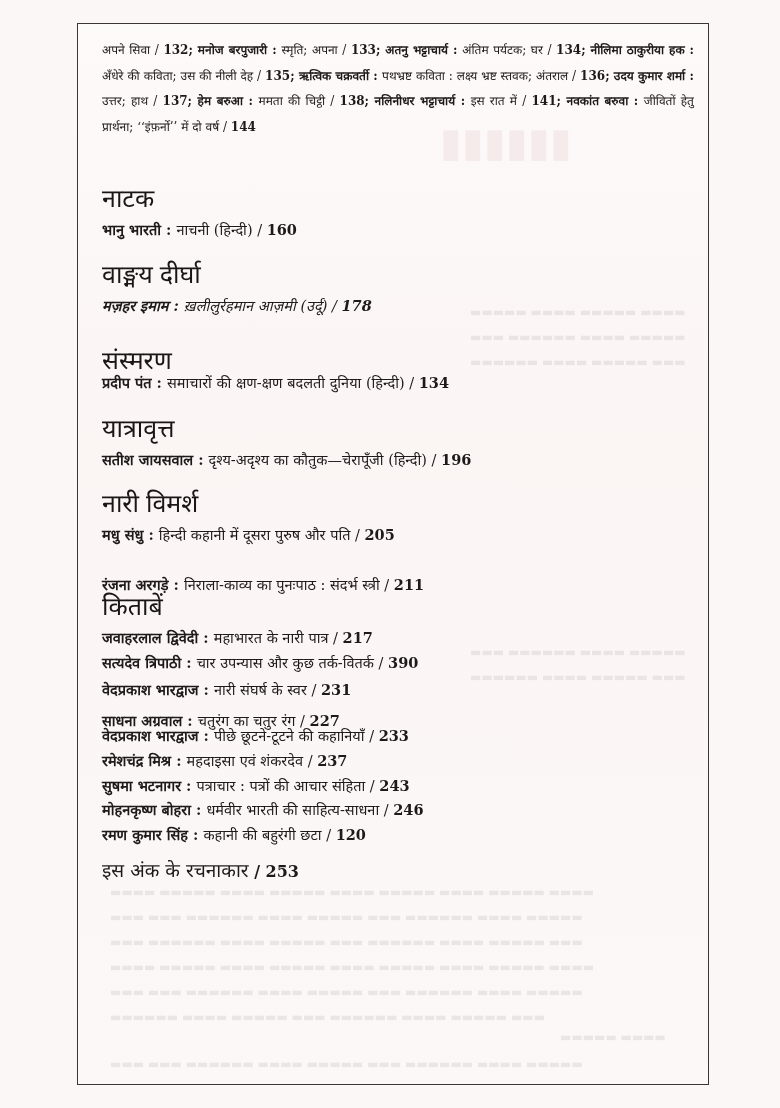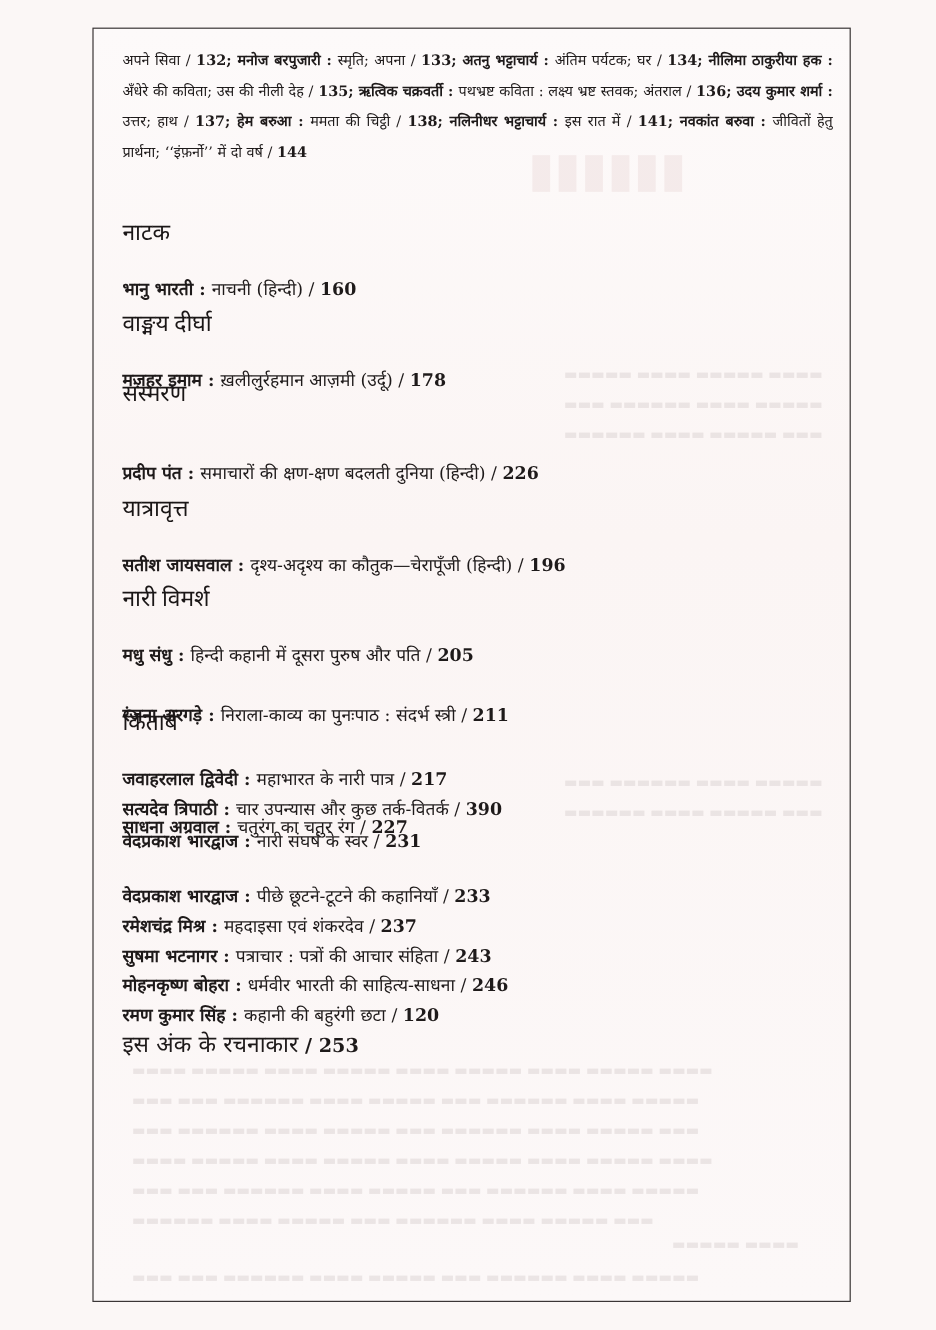--- a/index.html
+++ b/index.html
@@ -55,34 +55,33 @@
     line-height: 25.5px;
     text-align: justify;
     text-align-last: left;
     margin: 0;
     width: 592px;
   }
   .intro b { font-weight: bold; }
   .section-heading {
     position: absolute;
     left: 102px;
-    font-family: Liberation Serif, serif;
-    font-size: 19px;
+    font-family: Liberation Sans, sans-serif;
+    font-size: 25px;
     font-weight: normal;
     color: #1a1616;
     margin: 0;
     white-space: nowrap;
   }
   .entry {
     position: absolute;
     left: 102px;
     font-size: 14.5px;
     white-space: nowrap;
     line-height: 20px;
-    margin-top: 12px;
   }
   .entry .author { font-weight: bold; }
   .entry .sep { font-weight: bold; }
   .entry .page { font-weight: bold; }
   .entry .title { font-weight: normal; }
   .contributors {
     position: absolute;
     left: 102px;
     top: 857px;
     font-family: "DejaVu Sans", "Liberation Sans", sans-serif;
@@ -118,47 +117,47 @@
 <div class="content">
   <p class="intro" id="intro"><span>अपने सिवा / </span><b>132; मनोज बरपुजारी : </b><span>स्मृति; अपना / </span><b>133; अतनु भट्टाचार्य : </b><span>अंतिम पर्यटक; घर / </span><b>134; नीलिमा ठाकुरीया हक : </b><span>अँधेरे की कविता; उस की नीली देह / </span><b>135; ऋत्विक चक्रवर्ती : </b><span>पथभ्रष्ट कविता : लक्ष्य भ्रष्ट स्तवक; अंतराल / </span><b>136; उदय कुमार शर्मा : </b><span>उत्तर; हाथ / </span><b>137; हेम बरुआ : </b><span>ममता की चिट्ठी / </span><b>138; नलिनीधर भट्टाचार्य : </b><span>इस रात में / </span><b>141; नवकांत बरुवा : </b><span>जीवितों हेतु प्रार्थना; ‘‘इंफ़र्नो’’ में दो वर्ष / </span><b>144</b></p>
 </div>
 
 <h2 class="section-heading" style="top:180px;">नाटक</h2>
 <div class="entry" style="top:220px;">
   <span class="author">भानु भारती</span><span class="sep"> : </span><span class="title">नाचनी (हिन्दी)</span><span class="title"> / </span><span class="page">160</span>
 </div>
 
 <h2 class="section-heading" style="top:256px;">वाङ्मय दीर्घा</h2>
-<div class="entry" style="top:296px;">
+<div class="entry" style="top:296px;font-style:italic;">
   <span class="author">मज़हर इमाम</span><span class="sep"> : </span><span class="title">ख़लीलुर्रहमान आज़मी (उर्दू)</span><span class="title"> / </span><span class="page">178</span>
 </div>
 
-<h2 class="section-heading" style="top:314px;">संस्मरण</h2>
+<h2 class="section-heading" style="top:342px;">संस्मरण</h2>
 <div class="entry" style="top:373px;">
-  <span class="author">प्रदीप पंत</span><span class="sep"> : </span><span class="title">समाचारों की क्षण-क्षण बदलती दुनिया (हिन्दी)</span><span class="title"> / </span><span class="page">226</span>
+  <span class="author">प्रदीप पंत</span><span class="sep"> : </span><span class="title">समाचारों की क्षण-क्षण बदलती दुनिया (हिन्दी)</span><span class="title"> / </span><span class="page">134</span>
 </div>
 
 <h2 class="section-heading" style="top:410px;">यात्रावृत्त</h2>
 <div class="entry" style="top:450px;">
   <span class="author">सतीश जायसवाल</span><span class="sep"> : </span><span class="title">दृश्य-अदृश्य का कौतुक—चेरापूँजी (हिन्दी)</span><span class="title"> / </span><span class="page">196</span>
 </div>
 
 <h2 class="section-heading" style="top:485px;">नारी विमर्श</h2>
 <div class="entry" style="top:525px;">
   <span class="author">मधु संधु</span><span class="sep"> : </span><span class="title">हिन्दी कहानी में दूसरा पुरुष और पति</span><span class="title"> / </span><span class="page">205</span>
 </div>
 <div class="entry" style="top:575px;">
   <span class="author">रंजना अरगड़े</span><span class="sep"> : </span><span class="title">निराला-काव्य का पुनःपाठ : संदर्भ स्त्री</span><span class="title"> / </span><span class="page">211</span>
 </div>
 
 <h2 class="section-heading" style="top:588px;">किताबें</h2>
 <div id="kitaben-list">
     <div class="entry" style="top: 628px;"><span class="author">जवाहरलाल द्विवेदी</span><span class="sep"> : </span><span class="title">महाभारत के नारी पात्र</span><span class="title"> / </span><span class="page">217</span></div>
     <div class="entry" style="top: 652.6px;"><span class="author">सत्यदेव त्रिपाठी</span><span class="sep"> : </span><span class="title">चार उपन्यास और कुछ तर्क-वितर्क</span><span class="title"> / </span><span class="page">390</span></div>
-    <div class="entry" style="top: 668px;"><span class="author">साधना अग्रवाल</span><span class="sep"> : </span><span class="title">चतुरंग का चतुर रंग</span><span class="title"> / </span><span class="page">227</span></div>
+    <div class="entry" style="top: 711px;"><span class="author">साधना अग्रवाल</span><span class="sep"> : </span><span class="title">चतुरंग का चतुर रंग</span><span class="title"> / </span><span class="page">227</span></div>
     <div class="entry" style="top: 680px;"><span class="author">वेदप्रकाश भारद्वाज</span><span class="sep"> : </span><span class="title">नारी संघर्ष के स्वर</span><span class="title"> / </span><span class="page">231</span></div>
     <div class="entry" style="top: 726.4px;"><span class="author">वेदप्रकाश भारद्वाज</span><span class="sep"> : </span><span class="title">पीछे छूटने-टूटने की कहानियाँ</span><span class="title"> / </span><span class="page">233</span></div>
     <div class="entry" style="top: 751px;"><span class="author">रमेशचंद्र मिश्र</span><span class="sep"> : </span><span class="title">महदाइसा एवं शंकरदेव</span><span class="title"> / </span><span class="page">237</span></div>
     <div class="entry" style="top: 775.6px;"><span class="author">सुषमा भटनागर</span><span class="sep"> : </span><span class="title">पत्राचार : पत्रों की आचार संहिता</span><span class="title"> / </span><span class="page">243</span></div>
     <div class="entry" style="top: 800.2px; text-align: right;"><span class="author">मोहनकृष्ण बोहरा</span><span class="sep"> : </span><span class="title">धर्मवीर भारती की साहित्य-साधना</span><span class="title"> / </span><span class="page">246</span></div>
     <div class="entry" style="top: 824.8px;"><span class="author">रमण कुमार सिंह</span><span class="sep"> : </span><span class="title">कहानी की बहुरंगी छटा</span><span class="title"> / </span><span class="page">120</span></div>
   </div>
 
 <div class="contributors">
   <span>इस अंक के रचनाकार</span><span class="page"> / </span><span class="page">253</span>

